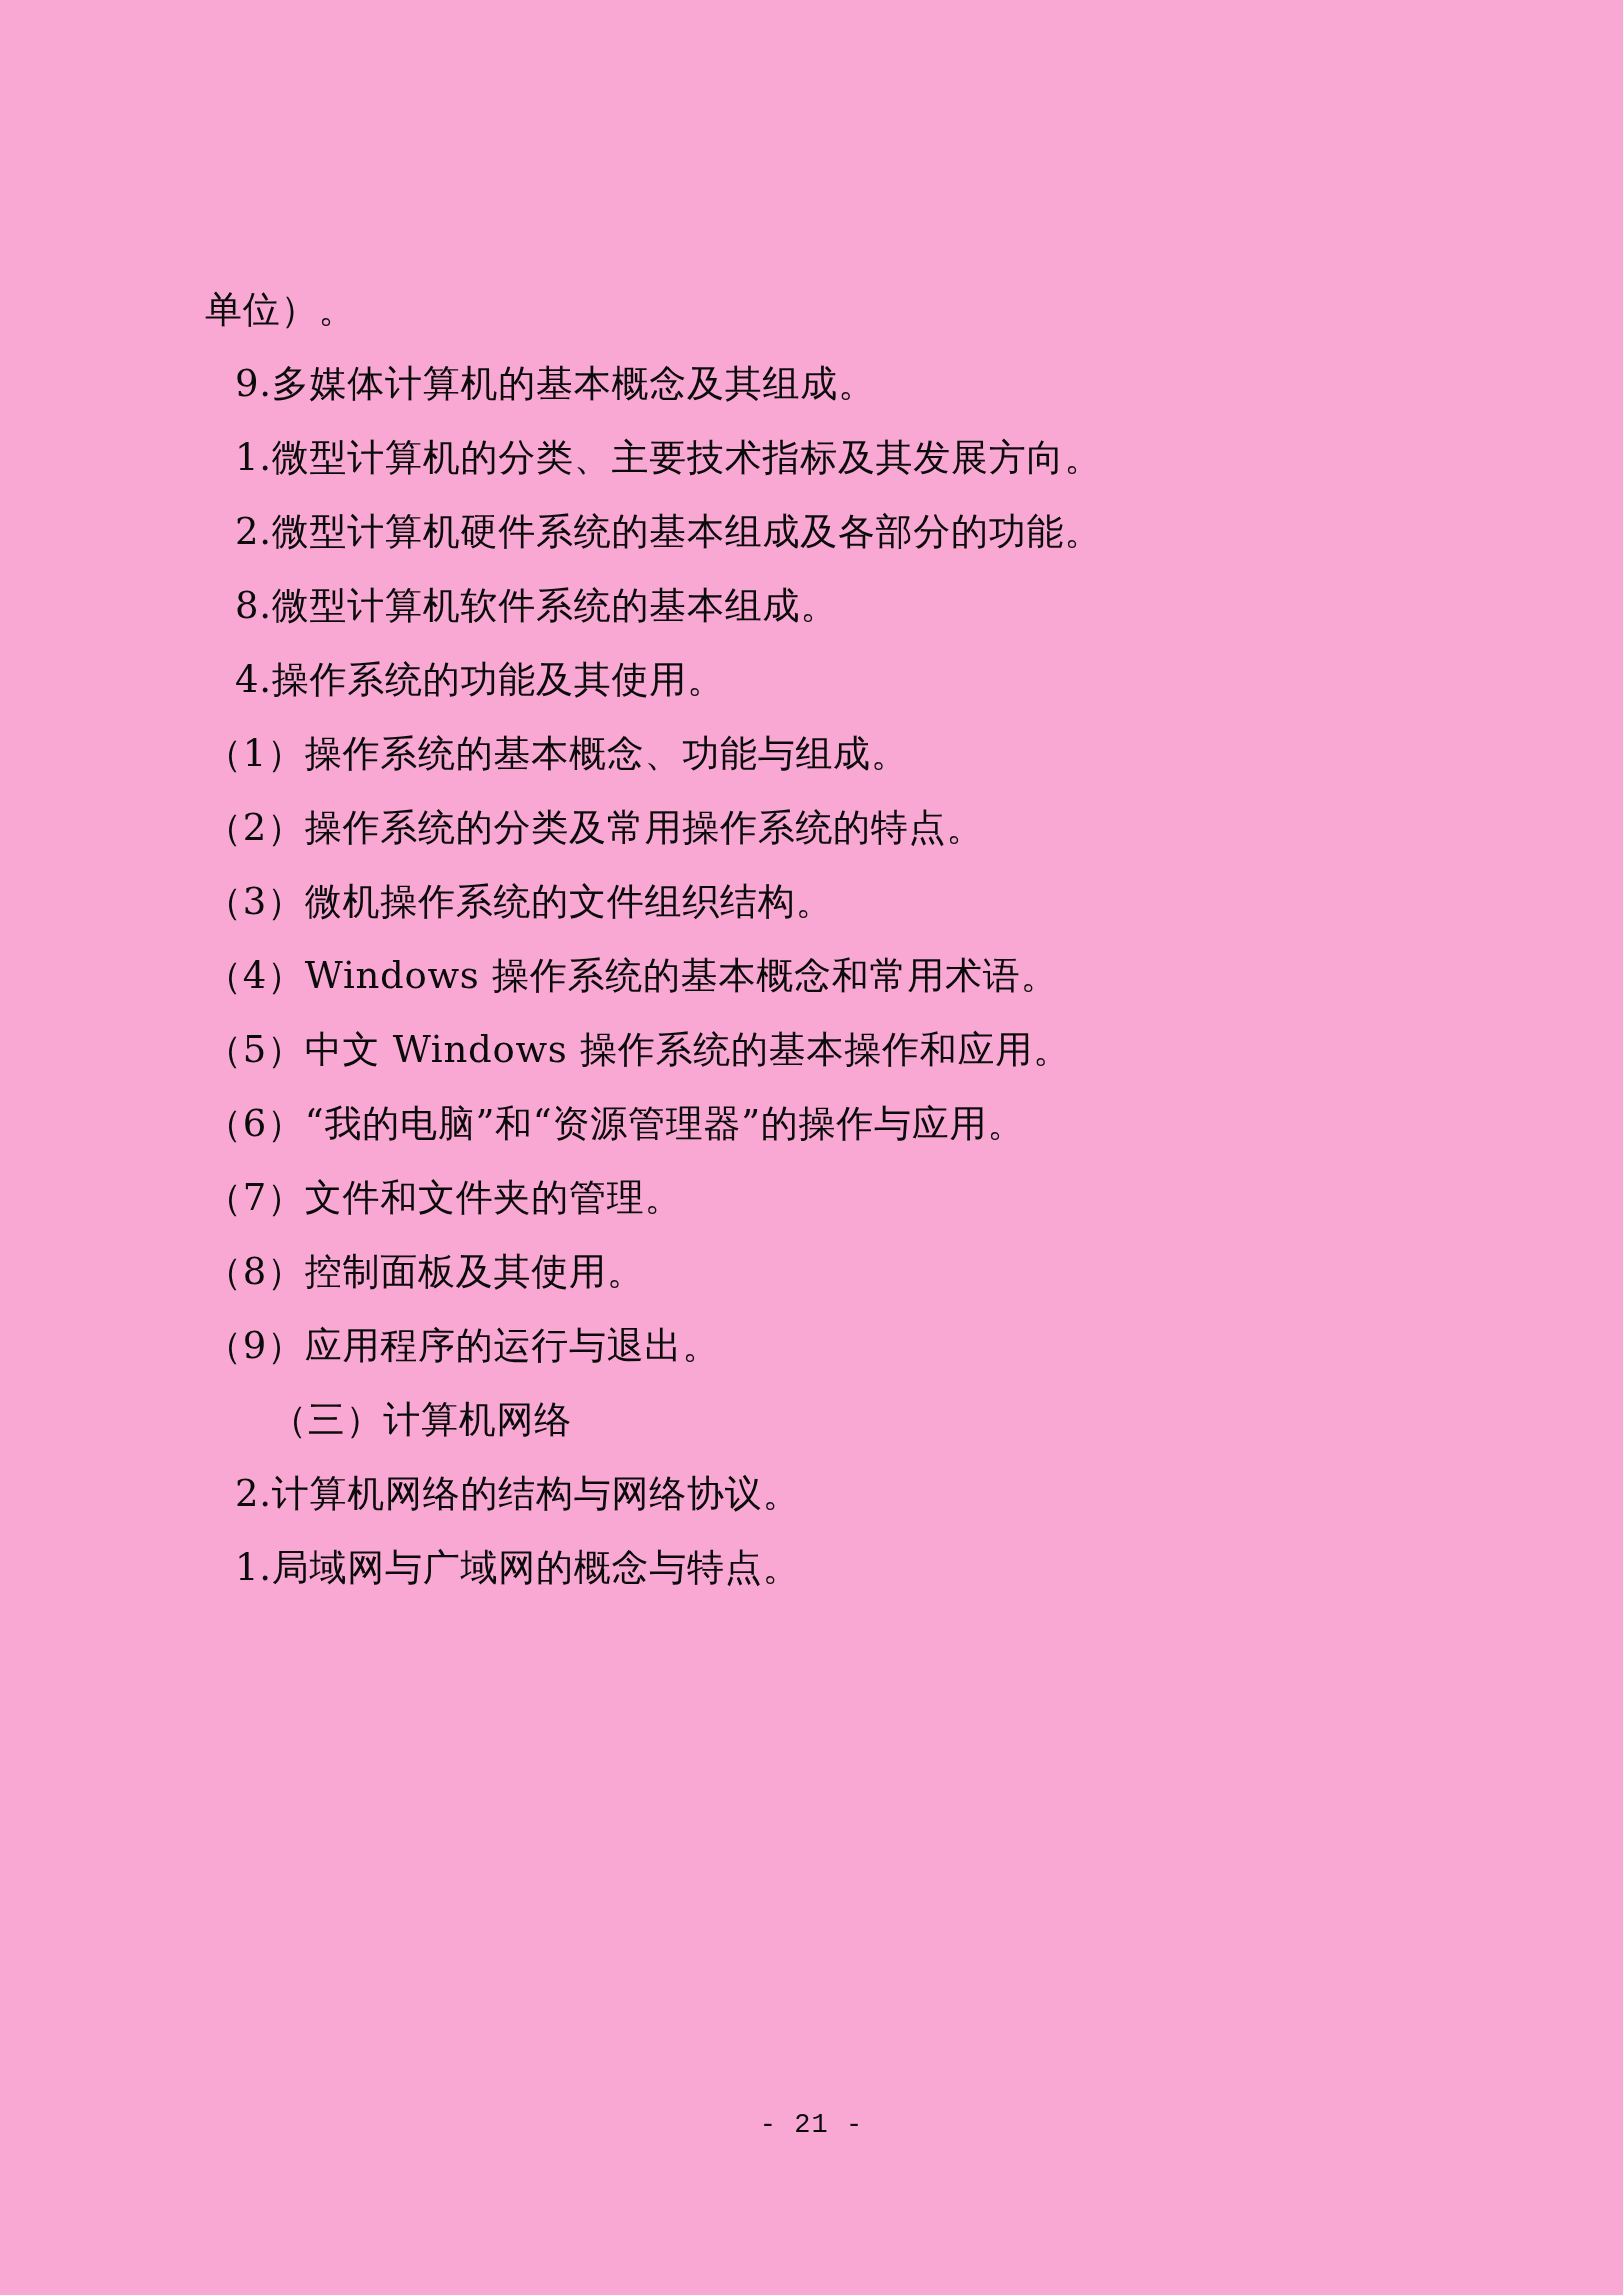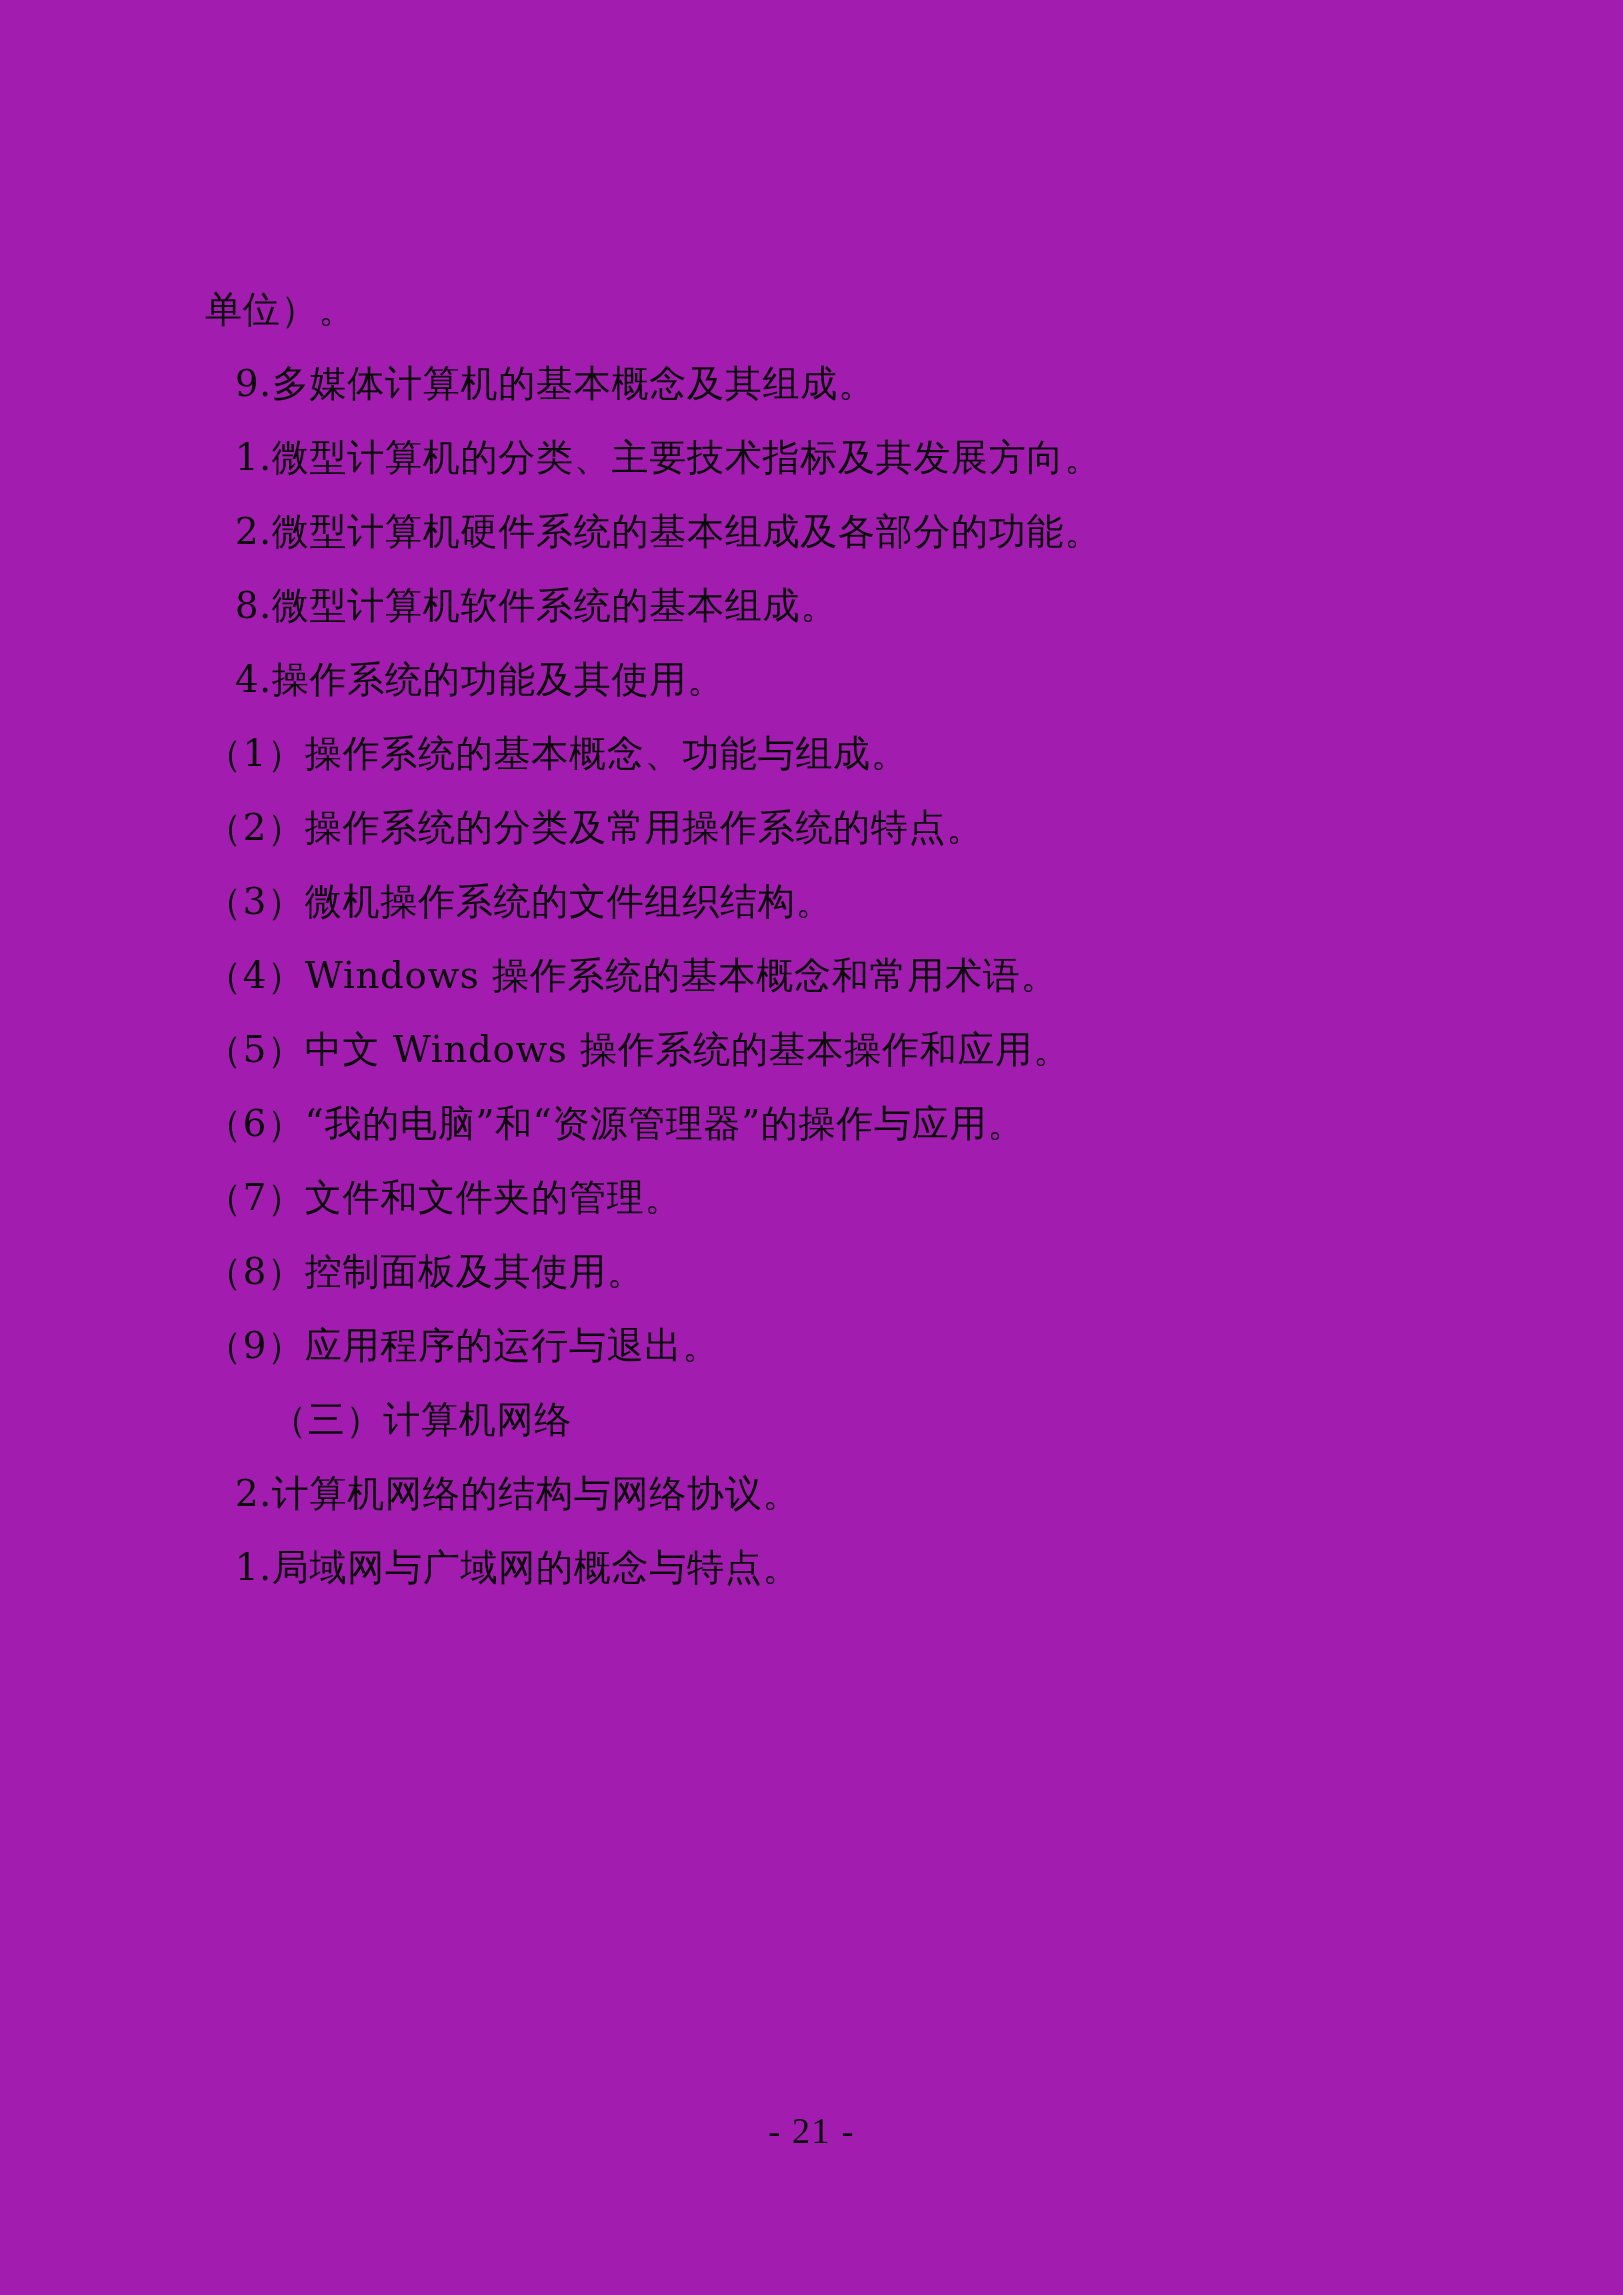--- a/index.html
+++ b/index.html
@@ -4,21 +4,21 @@
 <style>
   html, body {
     margin: 0;
     padding: 0;
     background: #ffffff;
   }
   .page {
     position: relative;
     width: 1623px;
     height: 2295px;
-    background: #a21caf;
+    background: #f9a8d4;
     margin: 0 auto;
     box-sizing: border-box;
     font-family: "DejaVu Serif", "Liberation Serif", serif;
     color: #000000;
     overflow: hidden;
   }
   .content {
     position: absolute;
     left: 205px;
     top: 273px;
@@ -35,22 +35,22 @@
   .ind0  { text-indent: 0; }
   .ind1  { padding-left: 30px; }
   .ind2  { padding-left: 65px; }
   .ind-head { padding-left: 65px; }
   .pagenum {
     position: absolute;
     left: 0;
     right: 0;
     top: 2110px;
     text-align: center;
-    font-size: 36px;
-    font-family: Liberation Serif, serif;
+    font-size: 27px;
+    font-family: Liberation Mono, monospace;
     color: #0b0b0b;
     letter-spacing: 0.04em;
   }
 </style>
 </head>
 <body>
 
 <div class="page">
 
   <div class="content">

